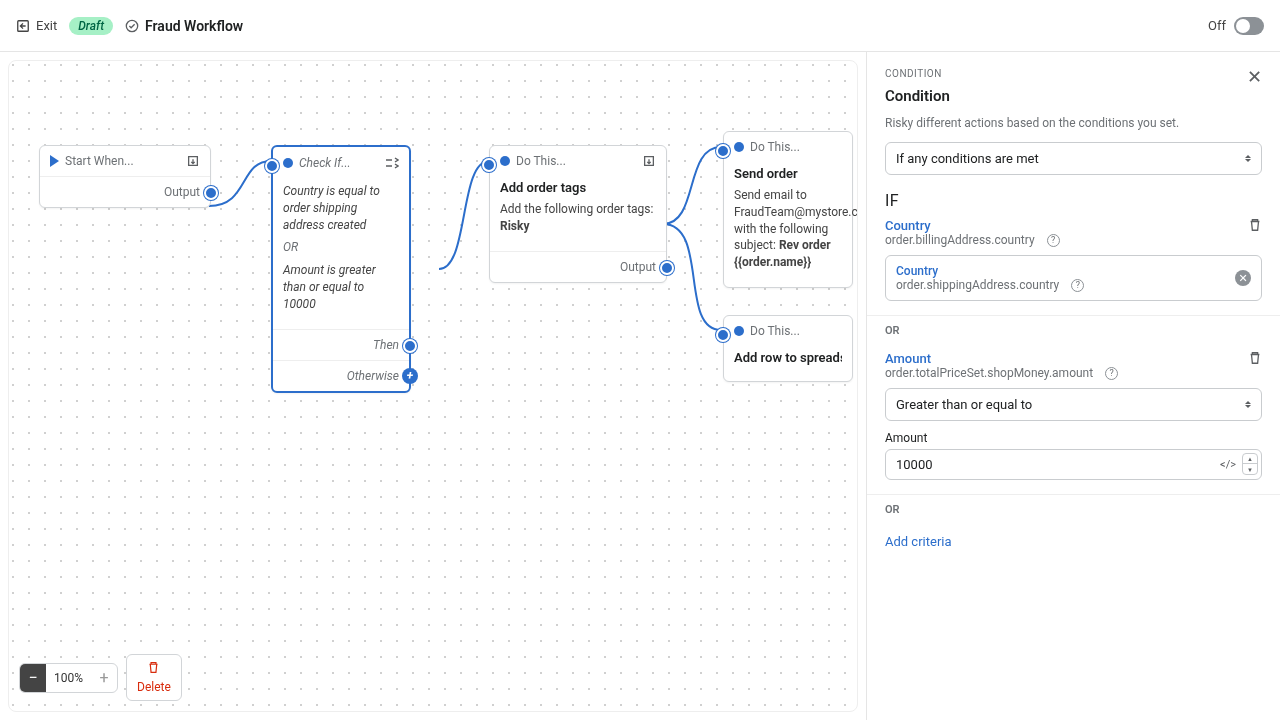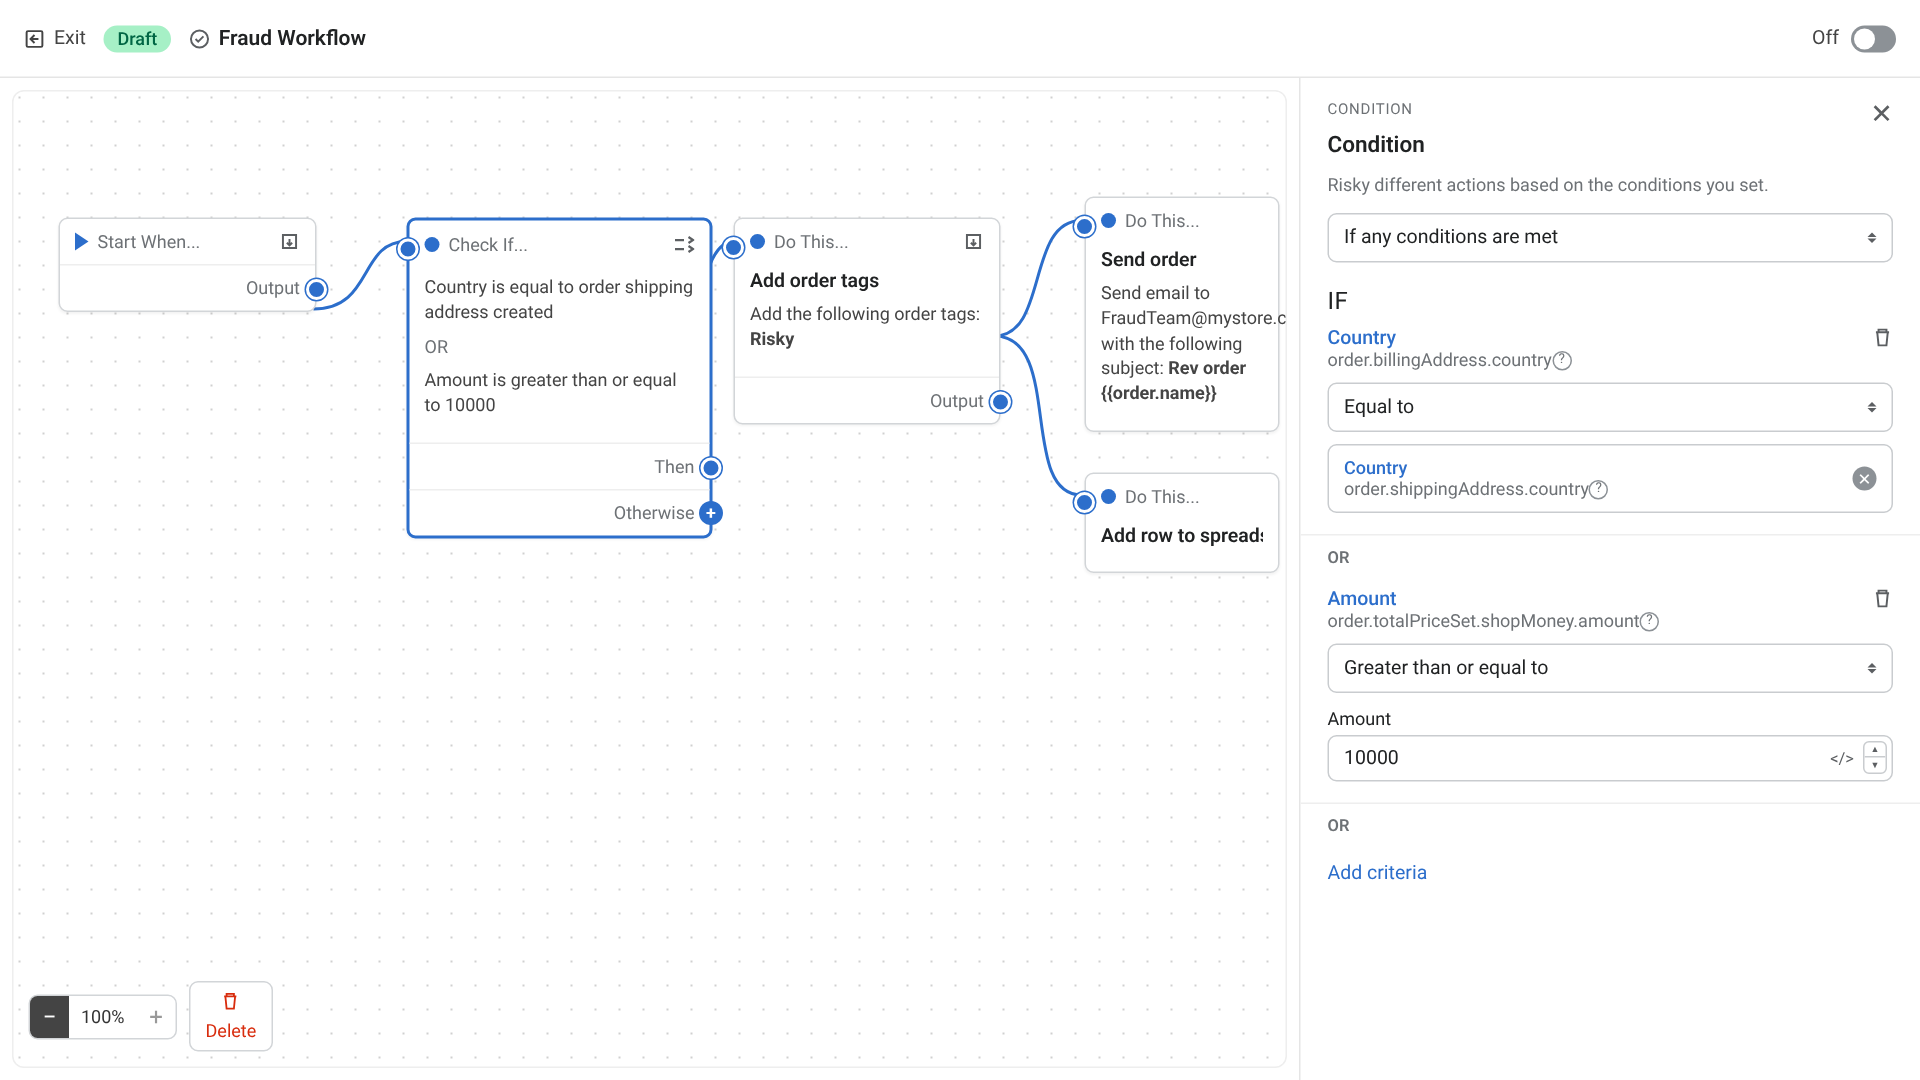--- a/index.html
+++ b/index.html
@@ -3,21 +3,21 @@
 <meta charset="utf-8">
 <style>
 * { box-sizing: border-box; margin: 0; padding: 0; font-family: -apple-system, BlinkMacSystemFont, "Segoe UI", Roboto, sans-serif; }
 body { background: #fff; width: 1280px; height: 720px; overflow: hidden; position: relative; }
 
 
 .topbar { height: 52px; border-bottom: 1px solid #e5e5e5; display: flex; align-items: center; padding: 0 16px; justify-content: space-between; }
 .topbar-left { display: flex; align-items: center; gap: 12px; }
 .exit-btn { display: flex; align-items: center; gap: 6px; font-size: 13px; color: #444; cursor: pointer; }
 .exit-icon { width: 14px; height: 14px; }
-.badge-draft { background: #a6f0c6; color: #006644; font-size: 12px; padding: 2px 9px; border-radius: 10px; font-weight: 500; }
+.badge-draft { background: #a6f0c6; color: #006644; font-size: 12px; padding: 2px 9px; border-radius: 10px; font-weight: 500; font-style: italic; }
 .wf-title { display: flex; align-items: center; gap: 6px; font-size: 14px; font-weight: 600; color: #202223; }
 .check-icon { width: 14px; height: 14px; color: #5c5f62; }
 .topbar-right { display: flex; align-items: center; gap: 8px; }
 .off-label { font-size: 13px; color: #444; }
 .toggle { width: 30px; height: 18px; background: #8c9196; border-radius: 9px; position: relative; cursor: pointer; }
 .toggle::after { content: ""; position: absolute; left: 2px; top: 2px; width: 14px; height: 14px; background: #fff; border-radius: 50%; }
 
 
 .main { display: flex; height: calc(100% - 52px); }
 .canvas { flex: 1; position: relative; background-image: radial-gradient(#d0d0d0 1px, transparent 1px); background-size: 16px 16px; background-position: -4px -4px; border-radius: 8px; margin: 8px; overflow: hidden; border: 1px solid #eee; }
@@ -61,21 +61,21 @@
 .close-x { cursor: pointer; color: #5c5f62; font-size:18px; line-height:1; }
 .select-box { border: 1px solid #c9cccf; border-radius: 6px; padding: 8px 10px; font-size: 13px; color: #202223; display: flex; justify-content: space-between; align-items: center; cursor: pointer; background:#fff; }
 .sel-caret { display:flex; flex-direction:column; gap:1px; }
 .sel-caret span { width:0; height:0; border-left:3px solid transparent; border-right:3px solid transparent; }
 .sel-caret .up { border-bottom:3px solid #5c5f62; }
 .sel-caret .down { border-top:3px solid #5c5f62; }
 .crit-header { font-size: 16px; font-weight: 400; color: #202223; margin: 16px 0 8px; text-transform: uppercase; letter-spacing:.3px; }
 .crit-block { margin-bottom: 10px; }
 .crit-row { display: flex; justify-content: space-between; align-items: flex-start; }
 .crit-name { font-size: 13px; font-weight: 500; color: #2c6ecb; }
-.crit-path { font-size: 12px; color: #6d7175; display: flex; align-items: center; gap: 0; }
+.crit-path { font-size: 12px; color: #6d7175; display: flex; align-items: center; gap: 12px; }
 .help-icon { width: 13px; height: 13px; border: 1px solid #8c9196; border-radius: 50%; display: inline-flex; align-items: center; justify-content: center; font-size: 9px; color: #6d7175; }
 .trash-icon { width: 14px; height: 14px; color: #5c5f62; cursor: pointer; }
 .or-line { border-top: 1px solid #eee; margin: 14px -18px; padding: 8px 18px 0; font-size: 11px; font-weight:600; color: #6d7175; }
 .field-label { font-size: 12px; color: #202223; margin-bottom: 4px; margin-top: 10px; }
 .input-box { position:relative; }
 .input-box input { width: 100%; border: 1px solid #c9cccf; border-radius: 6px; padding: 7px 56px 7px 10px; font-size: 13px; color: #202223; }
 .input-affix { position:absolute; right:4px; top:4px; display:flex; align-items:center; gap:2px; }
 .code-ic { font-size:11px; color:#5c5f62; padding:4px; }
 .stepper { display:flex; flex-direction:column; border:1px solid #c9cccf; border-radius:4px; overflow:hidden; }
 .stepper div { width:14px; height:10px; display:flex; align-items:center; justify-content:center; font-size:6px; color:#5c5f62; cursor:pointer; }
@@ -135,21 +135,21 @@
             <path d="M3 3h10v10H3z"></path>
             <path d="M8 6v5M6 9l2 2 2-2"></path>
           </svg>
       </div>
       <div class="node-sec">
           <span>Output</span>
           <span class="port out" style="top:9px;"></span>
         </div>
     </div>
 
-    <div class="node selected" style="left:262px; top:84px; width:204px;">
+    <div class="node selected" style="left:262px; top:84px; width:140px;font-style:italic;">
       <span class="port in"></span>
       <div class="node-header">
         <div class="node-header-left">
             <span class="node-dot"></span>
             <span class="node-label">Check If...</span>
           </div>
         <svg class="ab-icon" viewBox="0 0 16 16" fill="none" stroke="#5c5f62" stroke-width="1.5">
             <path d="M3 5h6M3 11h6M12 3l3 2-3 2M12 9l3 2-3 2"></path>
           </svg>
       </div>
@@ -257,27 +257,20 @@
           <div>
             <div class="crit-name">Country</div>
             <div class="crit-path">
                 <span>order.billingAddress.country</span>
                 <span class="help-icon">?</span>
               </div>
           </div>
           <svg class="trash-icon" viewBox="0 0 16 16" fill="none" stroke="currentColor" stroke-width="1.5">
               <path d="M3 4h10M5 4V2h6v2M4 4l1 10h6l1-10"></path>
             </svg>
-        </div>
-        <div class="select-box" style="margin-top:8px;">
-          <span>Equal to</span>
-          <span class="sel-caret">
-              <span class="up"></span>
-              <span class="down"></span>
-            </span>
         </div>
         <div class="val-box">
           <div class="val-left">
             <div class="crit-name">Country</div>
             <div class="crit-path">
                 <span>order.shippingAddress.country</span>
                 <span class="help-icon">?</span>
               </div>
           </div>
           <div class="clear-circ">✕</div>

